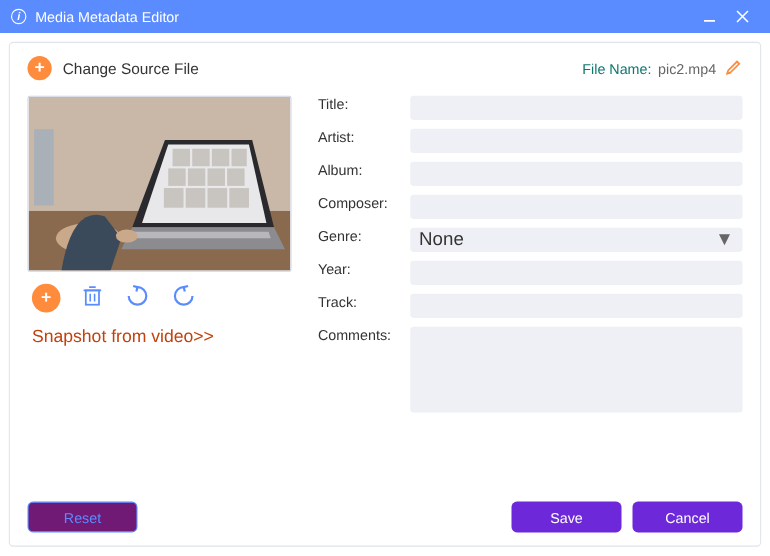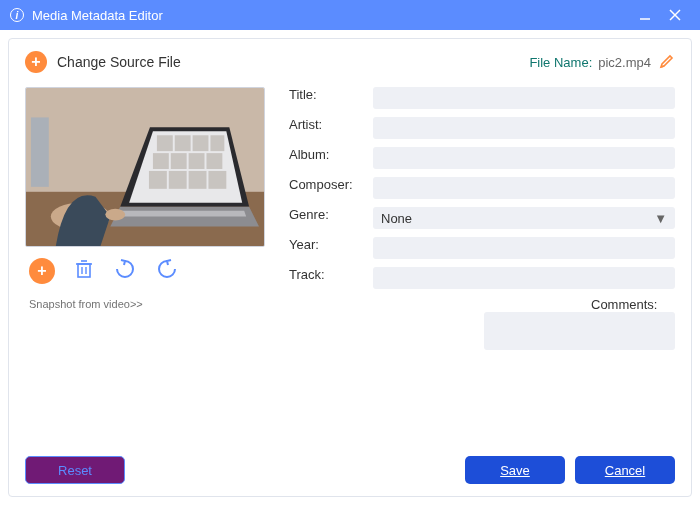--- a/index.html
+++ b/index.html
@@ -16,34 +16,34 @@
   .toprow .spacer { flex: 1; }
   .fn-label { color: #0f766e; margin-right: 6px; }
   .fn-value { color: #666; margin-right: 8px; }
   .pencil { color: #ff8b3d; cursor: pointer; }
   .content { display: flex; gap: 24px; }
   .leftcol { width: 240px; }
   .thumb { width: 240px; height: 160px; border: 1px solid #d0d4de; border-radius: 2px; overflow: hidden; }
   .thumb svg { width: 100%; height: 100%; display: block; }
   .thumbtools { display: flex; gap: 18px; align-items: center; margin-top: 10px; padding-left: 4px; }
   .tbtn { color: #5b8cff; cursor: pointer; }
-  .snapshot { color: #737373; font-size: 11px; margin-top: 14px; padding-left: 4px; cursor: pointer; }
+  .snapshot { color: #c2410c; font-size: 16px; margin-top: 14px; padding-left: 4px; cursor: pointer; }
   .form { flex: 1; }
   .frow { display: flex; align-items: flex-start; margin-bottom: 8px; }
   .frow label { width: 84px; color: #333; font-size: 13px; }
-  .frow input[type=text], .frow .select, .frow textarea { flex: 1; background: #eef0f5; border: none; border-radius: 3px; height: 22px; padding: 4px 8px; font-size: 13px; color: #333; font-family: inherit; gap: 16px; }
+  .frow input[type=text], .frow .select, .frow textarea { flex: 1; background: #eef0f5; border: none; border-radius: 3px; height: 22px; padding: 4px 8px; font-size: 17px; color: #333; font-family: inherit; gap: 16px; }
   .frow .select { display: flex; align-items: center; justify-content: space-between; cursor: pointer; }
   .frow .select .caret { color: #666; }
-  .frow.comments { align-items: flex-end; flex-direction: column; }
+  .frow.comments { align-items: flex-start; }
   .frow textarea { height: 78px; resize: none; }
   .bottombar { position: absolute; left: 16px; right: 16px; bottom: 12px; display: flex; align-items: center; }
   .bottombar .spacer { flex: 1; }
   .btn { min-width: 100px; height: 28px; border-radius: 5px; display: flex; align-items: center; justify-content: center; font-size: 13px; cursor: pointer; }
   .btn-outline { border: 1px solid #5b8cff; color: #5b8cff; background: #701a75; }
-  .btn-solid { background: #1d4ed8; color: #fff; margin-left: 10px; text-decoration: underline; }
+  .btn-solid { background: #6d28d9; color: #fff; margin-left: 10px; }
 </style>
 </head>
 <body>
 
 <div class="titlebar">
   <div class="info-ico">i</div>
   <div class="title">Media Metadata Editor</div>
   <div class="winbtn">
     <svg width="14" height="14" viewBox="0 0 14 14">
         <line x1="2" y1="11" x2="12" y2="11" stroke="#fff" stroke-width="1.5"></line>

